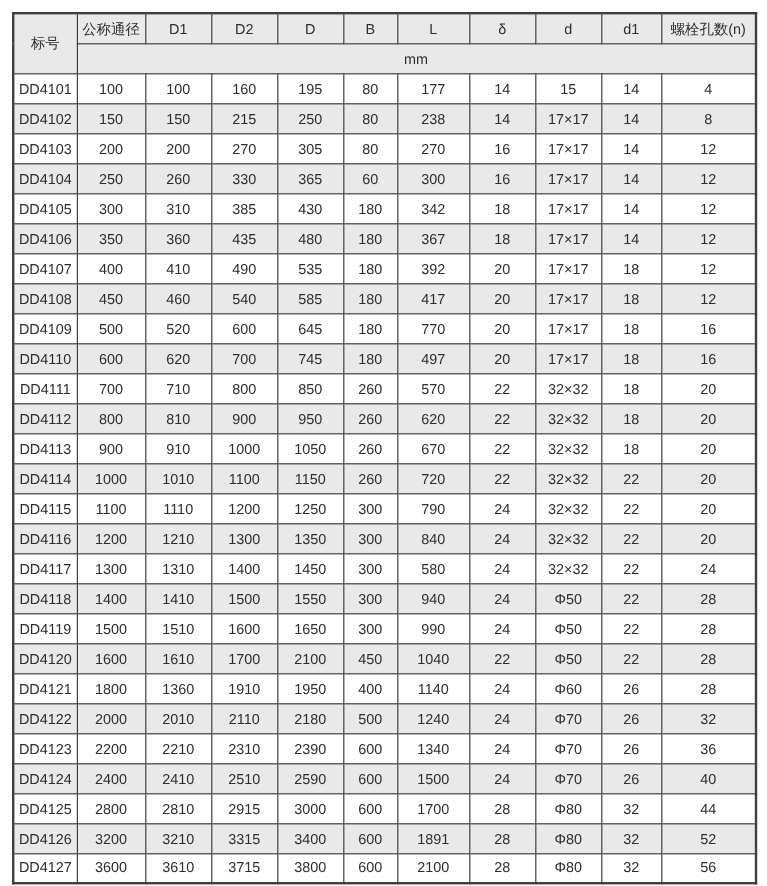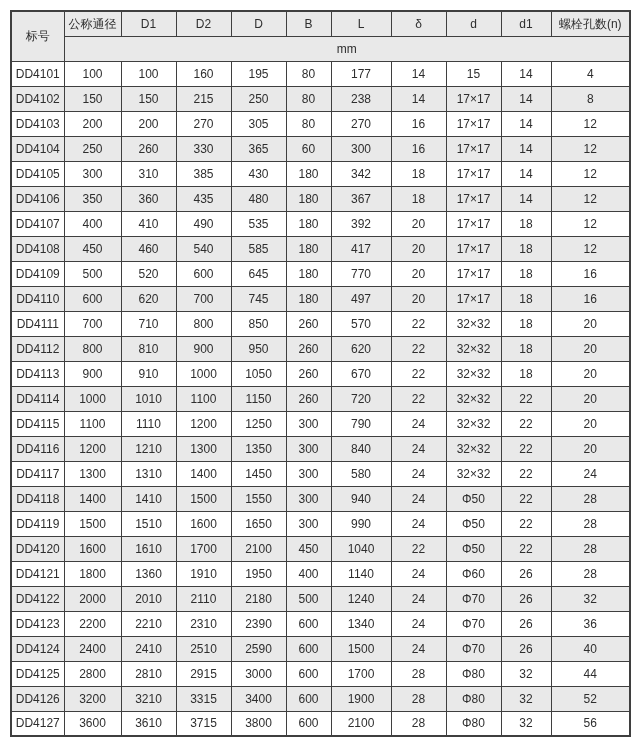--- a/index.html
+++ b/index.html
@@ -407,21 +407,21 @@
           <td>32</td>
           <td>44</td>
         </tr>
         <tr class="stripe">
           <td>DD4126</td>
           <td>3200</td>
           <td>3210</td>
           <td>3315</td>
           <td>3400</td>
           <td>600</td>
-          <td>1900</td>
+          <td>1891</td>
           <td>28</td>
           <td>Φ80</td>
           <td>32</td>
           <td>52</td>
         </tr>
         <tr>
           <td>DD4127</td>
           <td>3600</td>
           <td>3610</td>
           <td>3715</td>

